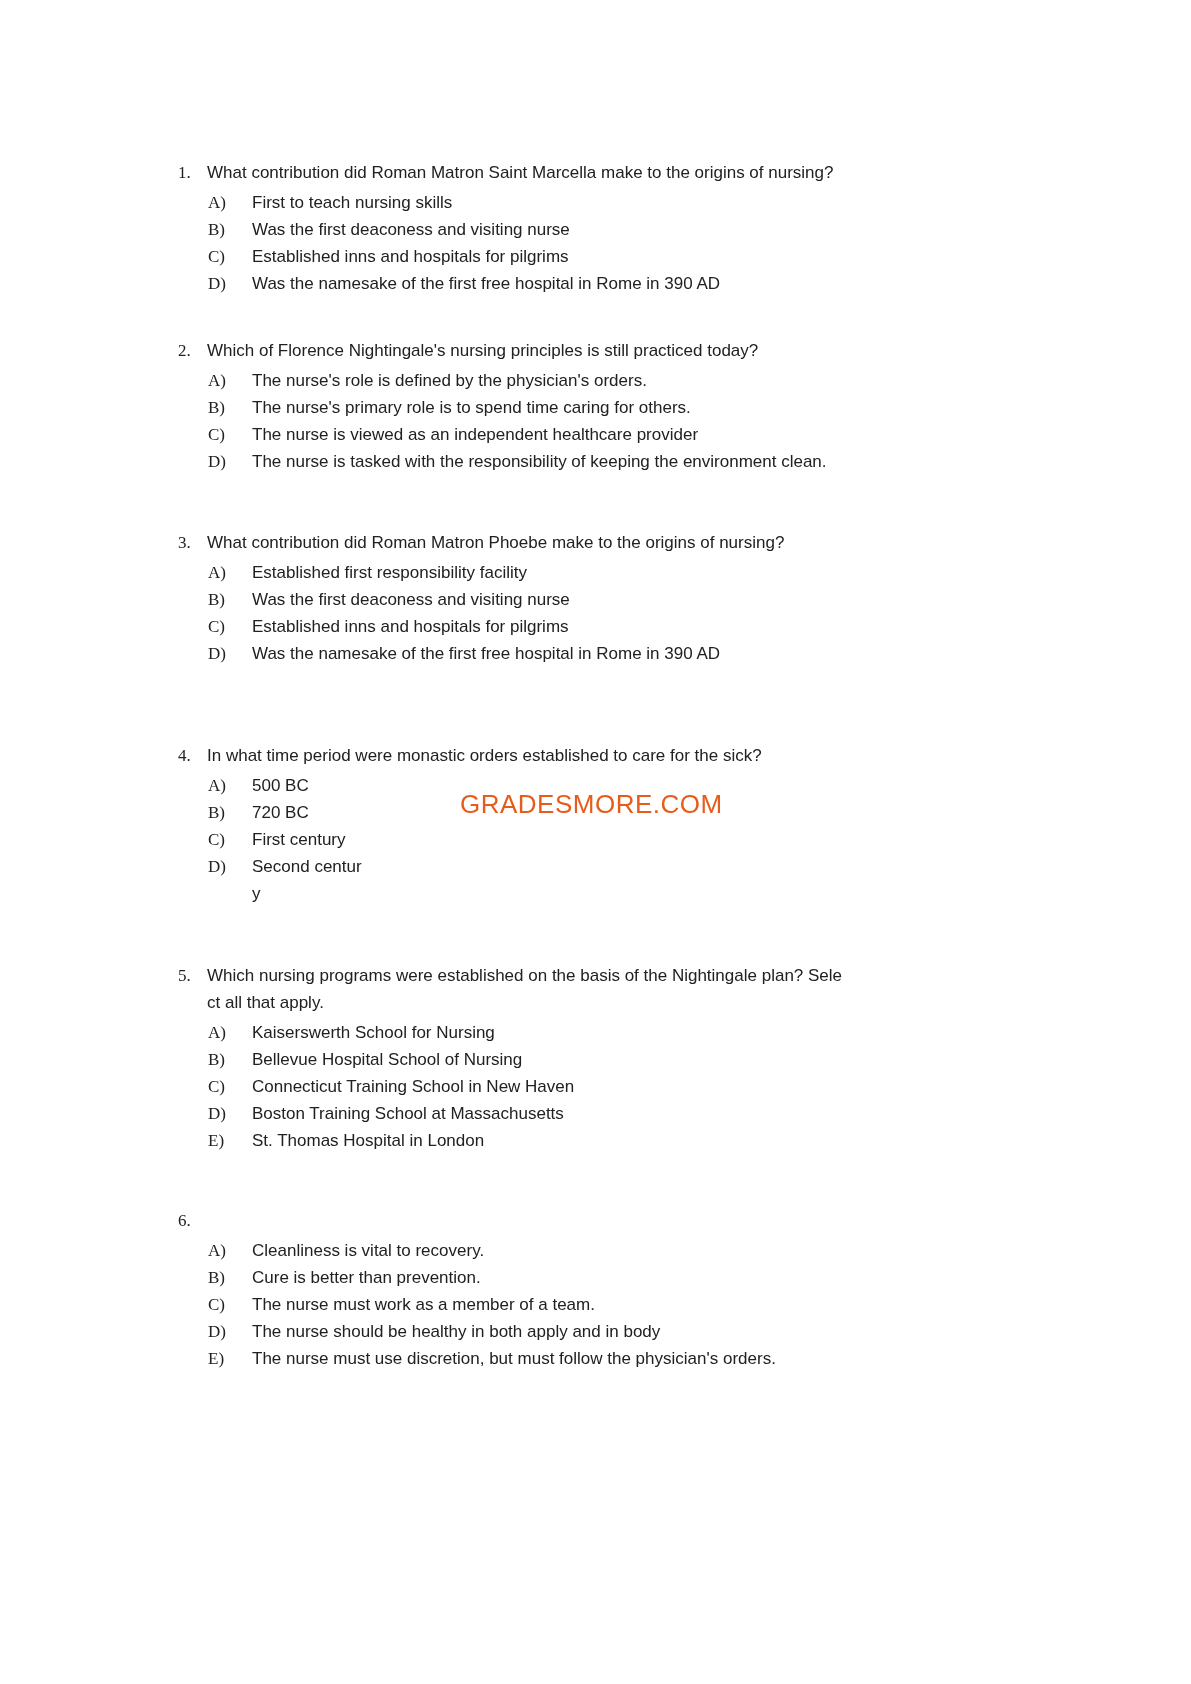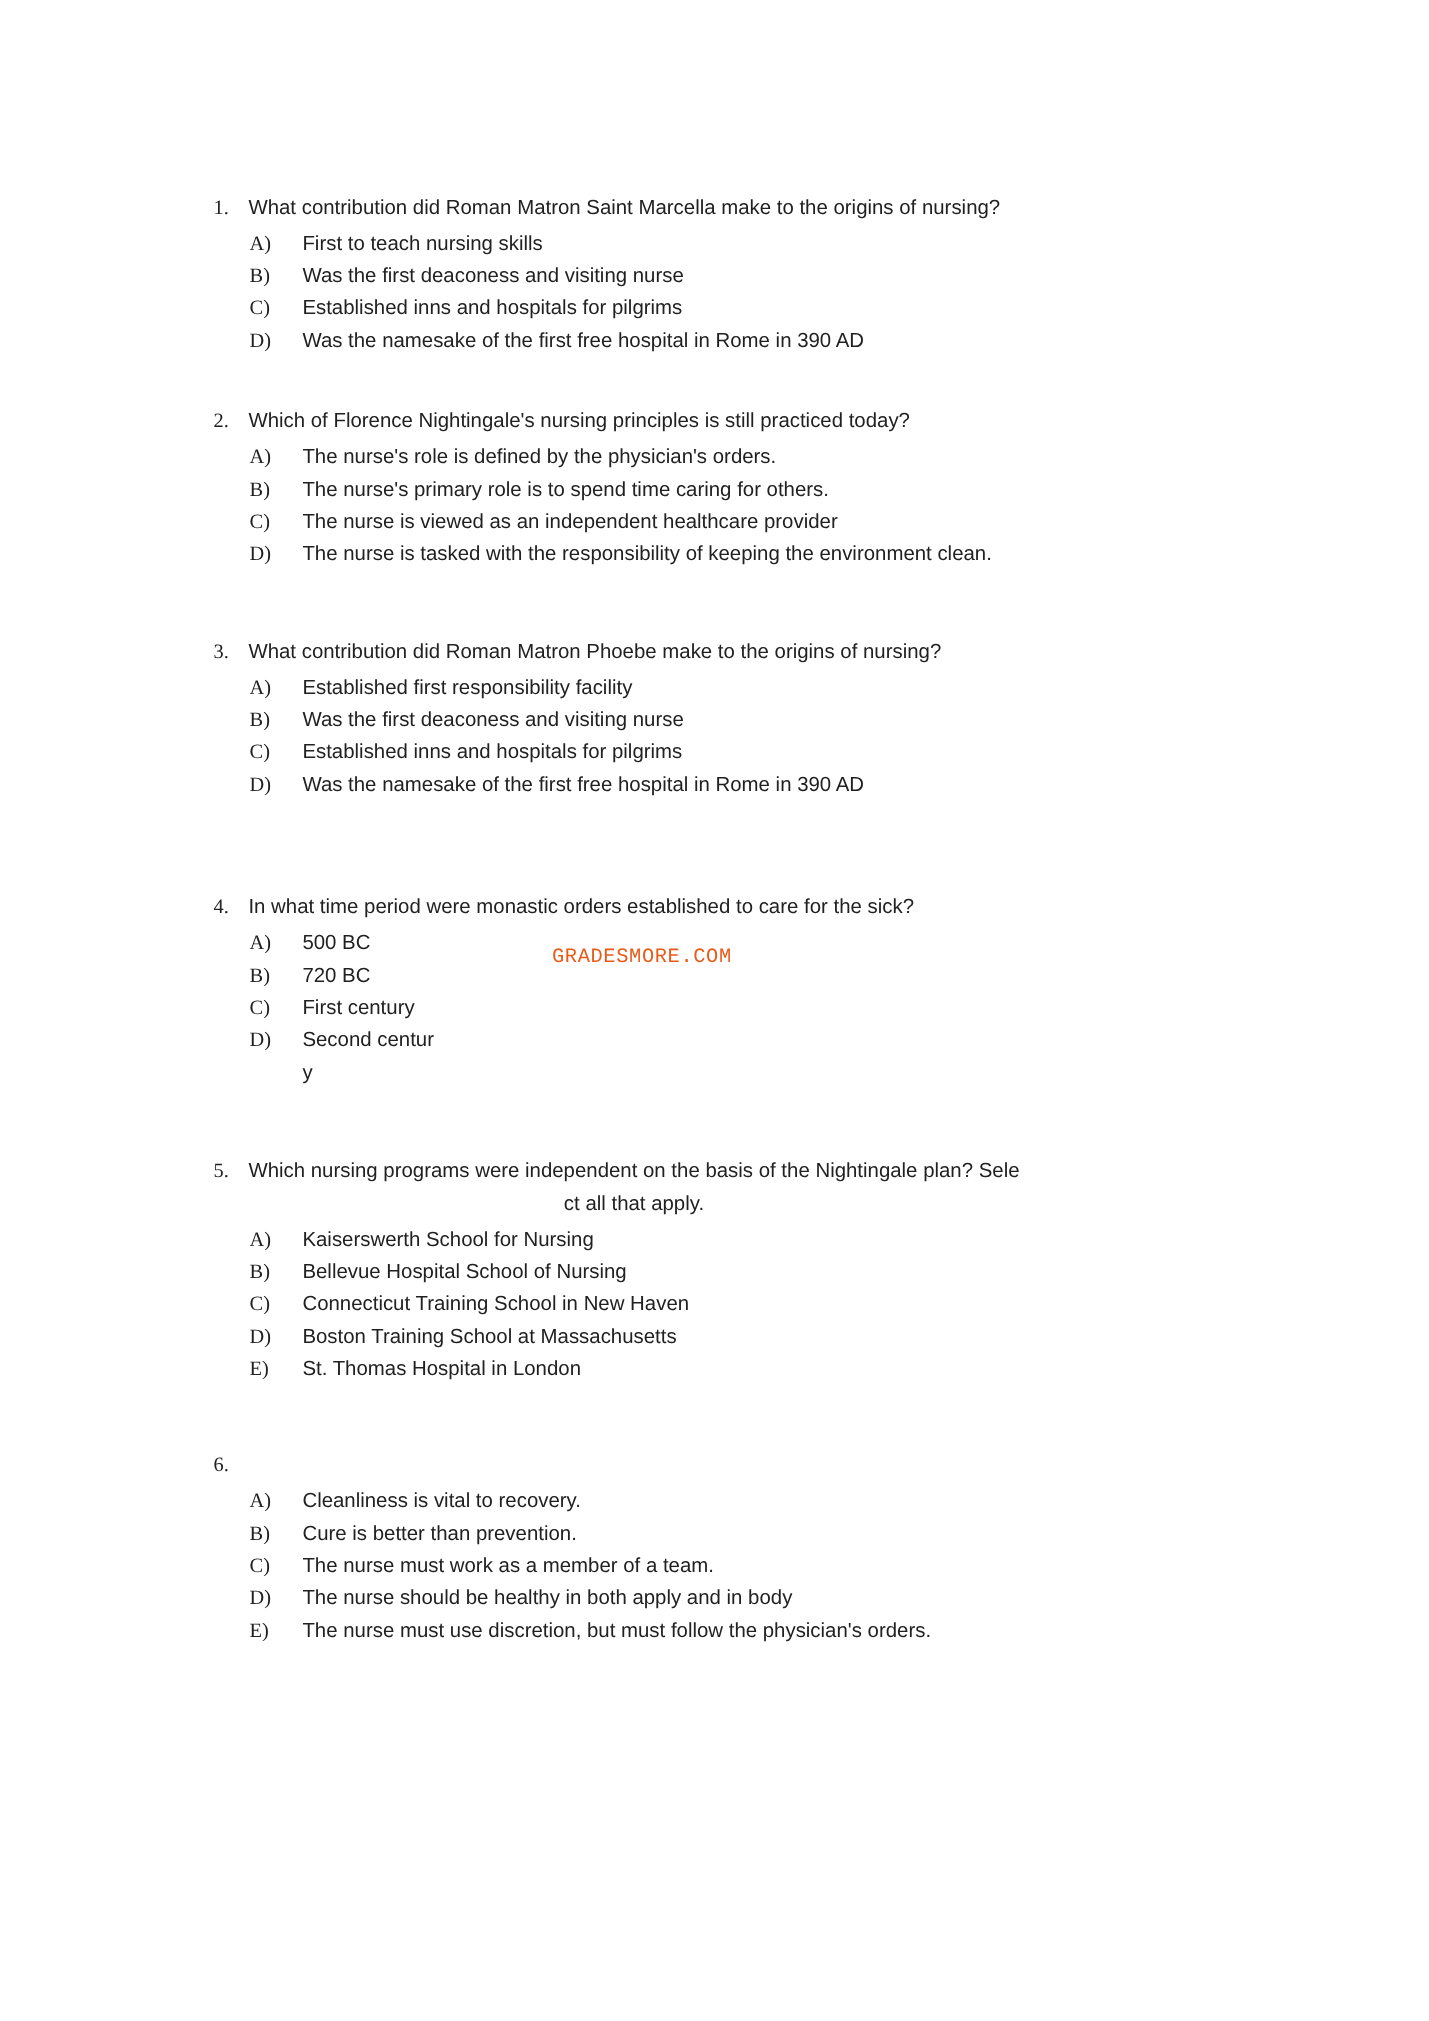--- a/index.html
+++ b/index.html
@@ -26,36 +26,36 @@
   .question:nth-child(3) { margin-bottom: 75px; }
   .question:nth-child(4) { margin-bottom: 55px; }
   .question:nth-child(5) { margin-bottom: 53px; }
   .question:nth-child(6) { margin-bottom: 0; }
   .q-line { display: flex; line-height: 27px; }
   .q-num {
     flex: none;
     width: 29px;
     font-family: "Liberation Serif", serif;
   }
-  .q-text { white-space: pre; text-align: center; }
+  .q-text { white-space: pre; }
   .options { margin-top: 3px; }
   .option { display: flex; line-height: 27px; padding-left: 30px; }
   .opt-letter {
     flex: none;
     width: 44px;
     font-family: "Liberation Serif", serif;
   }
   .opt-text { white-space: pre; }
   .watermark {
     position: absolute;
     left: 460px;
     top: 789px;
-    font-size: 17px;
+    font-size: 26px;
     letter-spacing: 0.5px;
-    font-family: Liberation Mono, monospace;
+    font-family: Liberation Sans, sans-serif;
   }
 </style>
 </head>
 <body>
 
 <div class="page">
   <div class="content" id="questions">
       <div class="question">
         <div class="q-line">
           <span class="q-num">1.</span>
@@ -149,21 +149,21 @@
           <div class="option">
             <span class="opt-letter">D)</span>
             <span class="opt-text">Second centur
 y</span>
           </div>
         </div>
       </div>
       <div class="question">
         <div class="q-line">
           <span class="q-num">5.</span>
-          <span class="q-text">Which nursing programs were independent on the basis of the Nightingale plan? Sele
+          <span class="q-text">Which nursing programs were established on the basis of the Nightingale plan? Sele
 ct all that apply.</span>
         </div>
         <div class="options">
           <div class="option">
             <span class="opt-letter">A)</span>
             <span class="opt-text">Kaiserswerth School for Nursing</span>
           </div>
           <div class="option">
             <span class="opt-letter">B)</span>
             <span class="opt-text">Bellevue Hospital School of Nursing</span>

